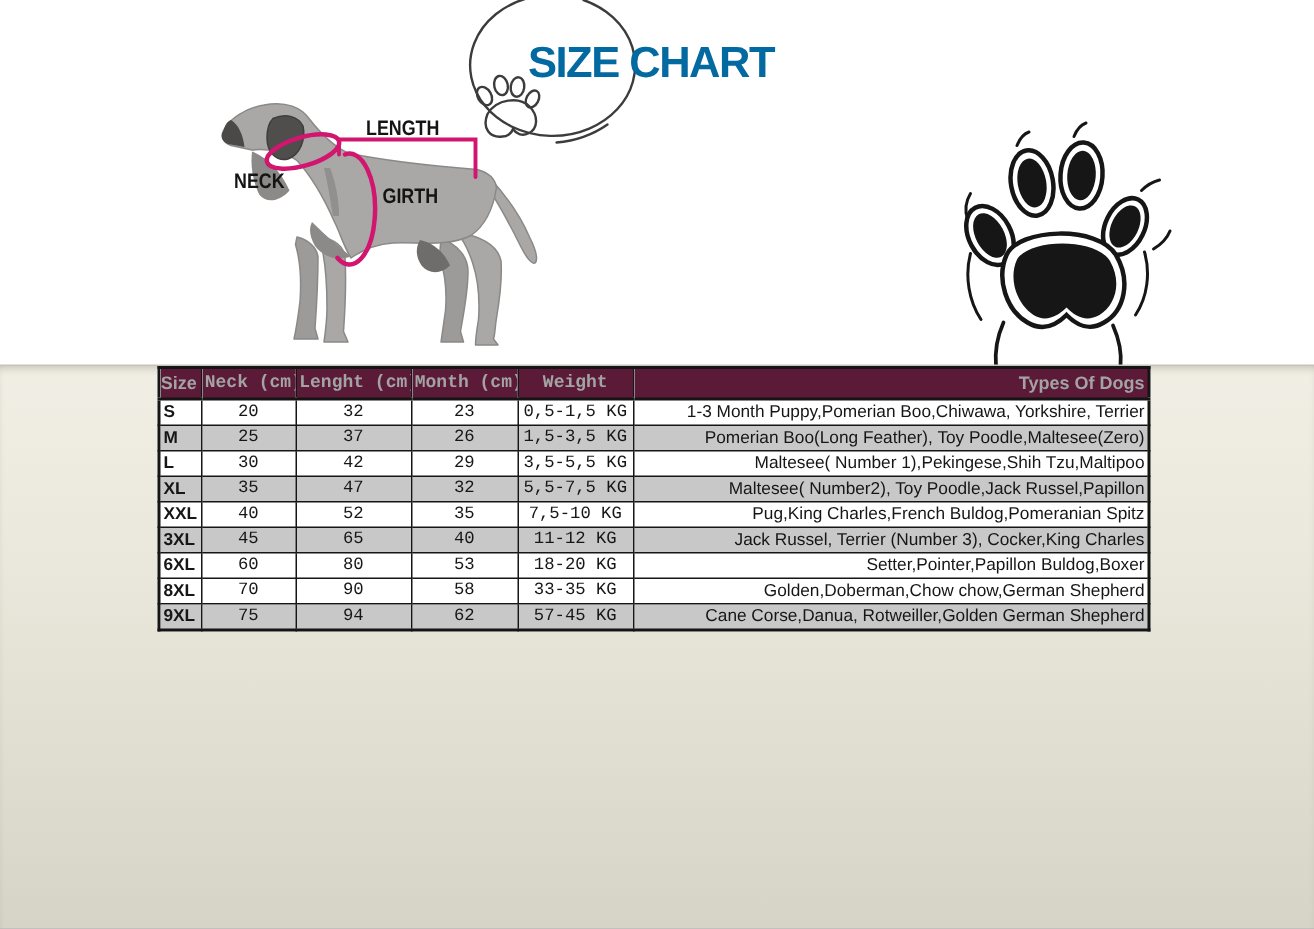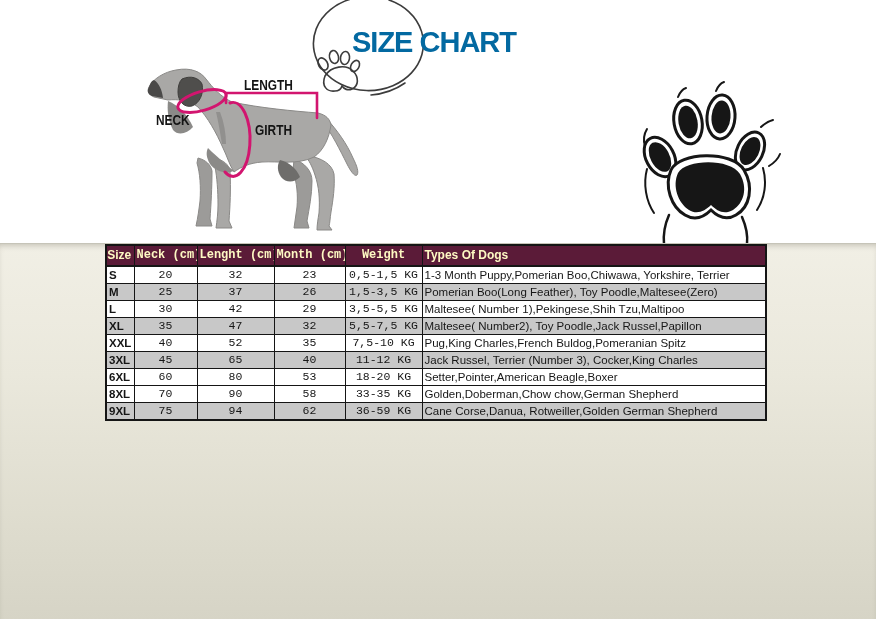--- a/index.html
+++ b/index.html
@@ -17,26 +17,26 @@
        transform:scaleX(.85);transform-origin:left top;white-space:nowrap;}
   #lbl-neck{left:156px;top:112px;}
   #lbl-length{left:244px;top:77px;}
   #lbl-girth{left:255px;top:122px;}
 
   table.size-chart{position:absolute;left:105px;top:244px;width:660px;
        border-collapse:collapse;table-layout:fixed;background:#fff;
        border:2px solid #151515;font-size:11.5px;color:#161616;}
   .size-chart th,.size-chart td{border:1px solid #151515;padding:0 2px;height:16px;
        line-height:1.1;overflow:hidden;white-space:nowrap;}
-  .size-chart thead th{background:#5B1B38;color:#fef9c3;font-weight:bold;height:19px;
+  .size-chart thead th{background:#5B1B38;color:#a3a3a3;font-weight:bold;height:19px;
        font-size:12px;border-bottom:2px solid #151515;}
   .c-size{text-align:left;font-weight:bold;padding-left:2px;}
   thead .c-size{text-align:center;padding-left:0;}
   .c-num{text-align:center;font-weight:normal;font-family:Liberation Mono, monospace;}
-  .c-types{text-align:left;padding-left:3px;font-weight:normal;}
+  .c-types{text-align:right;padding-left:3px;font-weight:normal;}
   tr.alt td{background:#C8C8C8;}
   .caret{display:inline-block;width:2px;height:13px;background:#ffffff;
        vertical-align:text-bottom;margin-left:1px;}
 </style>
 </head>
 <body>
 
 <div class="stage">
 
   <div class="top-panel">
@@ -187,34 +187,34 @@
       <td class="c-num">40</td>
       <td class="c-num">11-12 KG</td>
       <td class="c-types">Jack Russel, Terrier (Number 3), Cocker,King Charles</td>
     </tr>
         <tr>
       <td class="c-size">6XL</td>
       <td class="c-num">60</td>
       <td class="c-num">80</td>
       <td class="c-num">53</td>
       <td class="c-num">18-20 KG</td>
-      <td class="c-types">Setter,Pointer,American Beagle,Boxer</td>
+      <td class="c-types">Setter,Pointer,Papillon Buldog,Boxer</td>
     </tr>
         <tr>
       <td class="c-size">8XL</td>
       <td class="c-num">70</td>
       <td class="c-num">90</td>
       <td class="c-num">58</td>
       <td class="c-num">33-35 KG</td>
       <td class="c-types">Golden,Doberman,Chow chow,German Shepherd</td>
     </tr>
         <tr class="alt">
       <td class="c-size">9XL</td>
       <td class="c-num">75</td>
       <td class="c-num">94</td>
       <td class="c-num">62</td>
-      <td class="c-num">36-59 KG</td>
+      <td class="c-num">57-45 KG</td>
       <td class="c-types">Cane Corse,Danua, Rotweiller,Golden German Shepherd</td>
     </tr>
       </tbody>
   </table>
 
 </div>
 
 </body></html>

